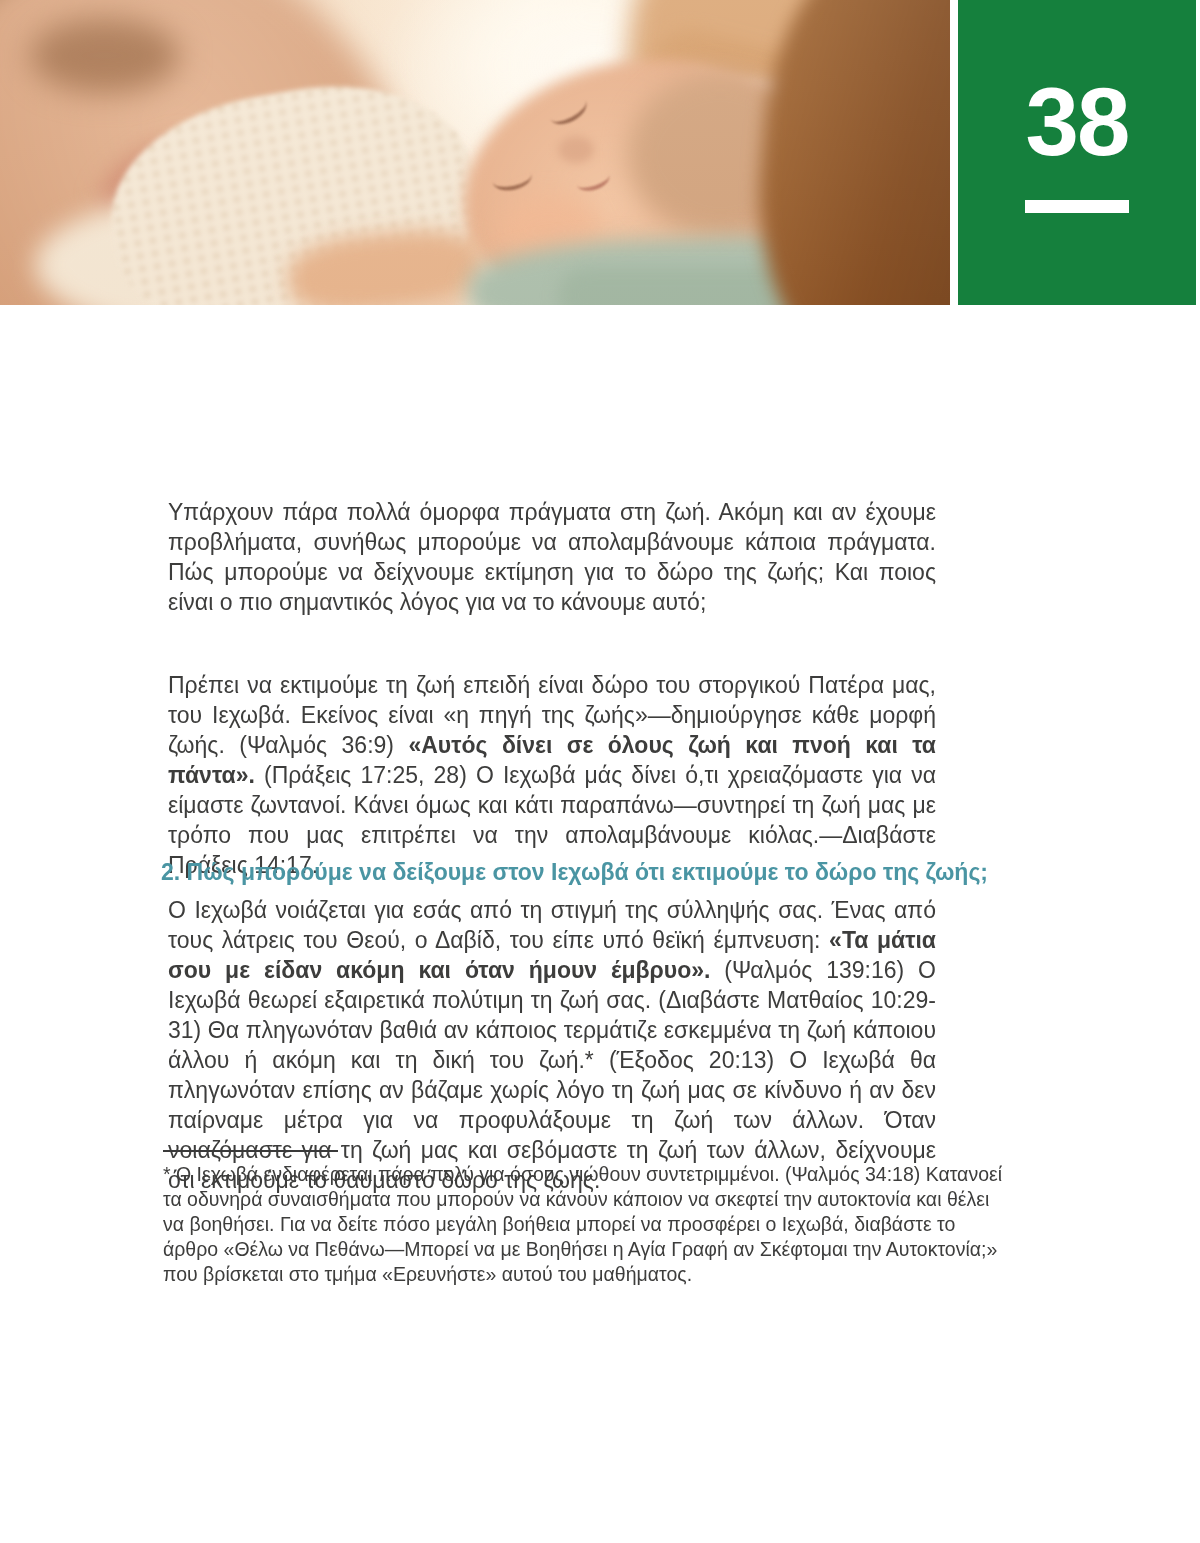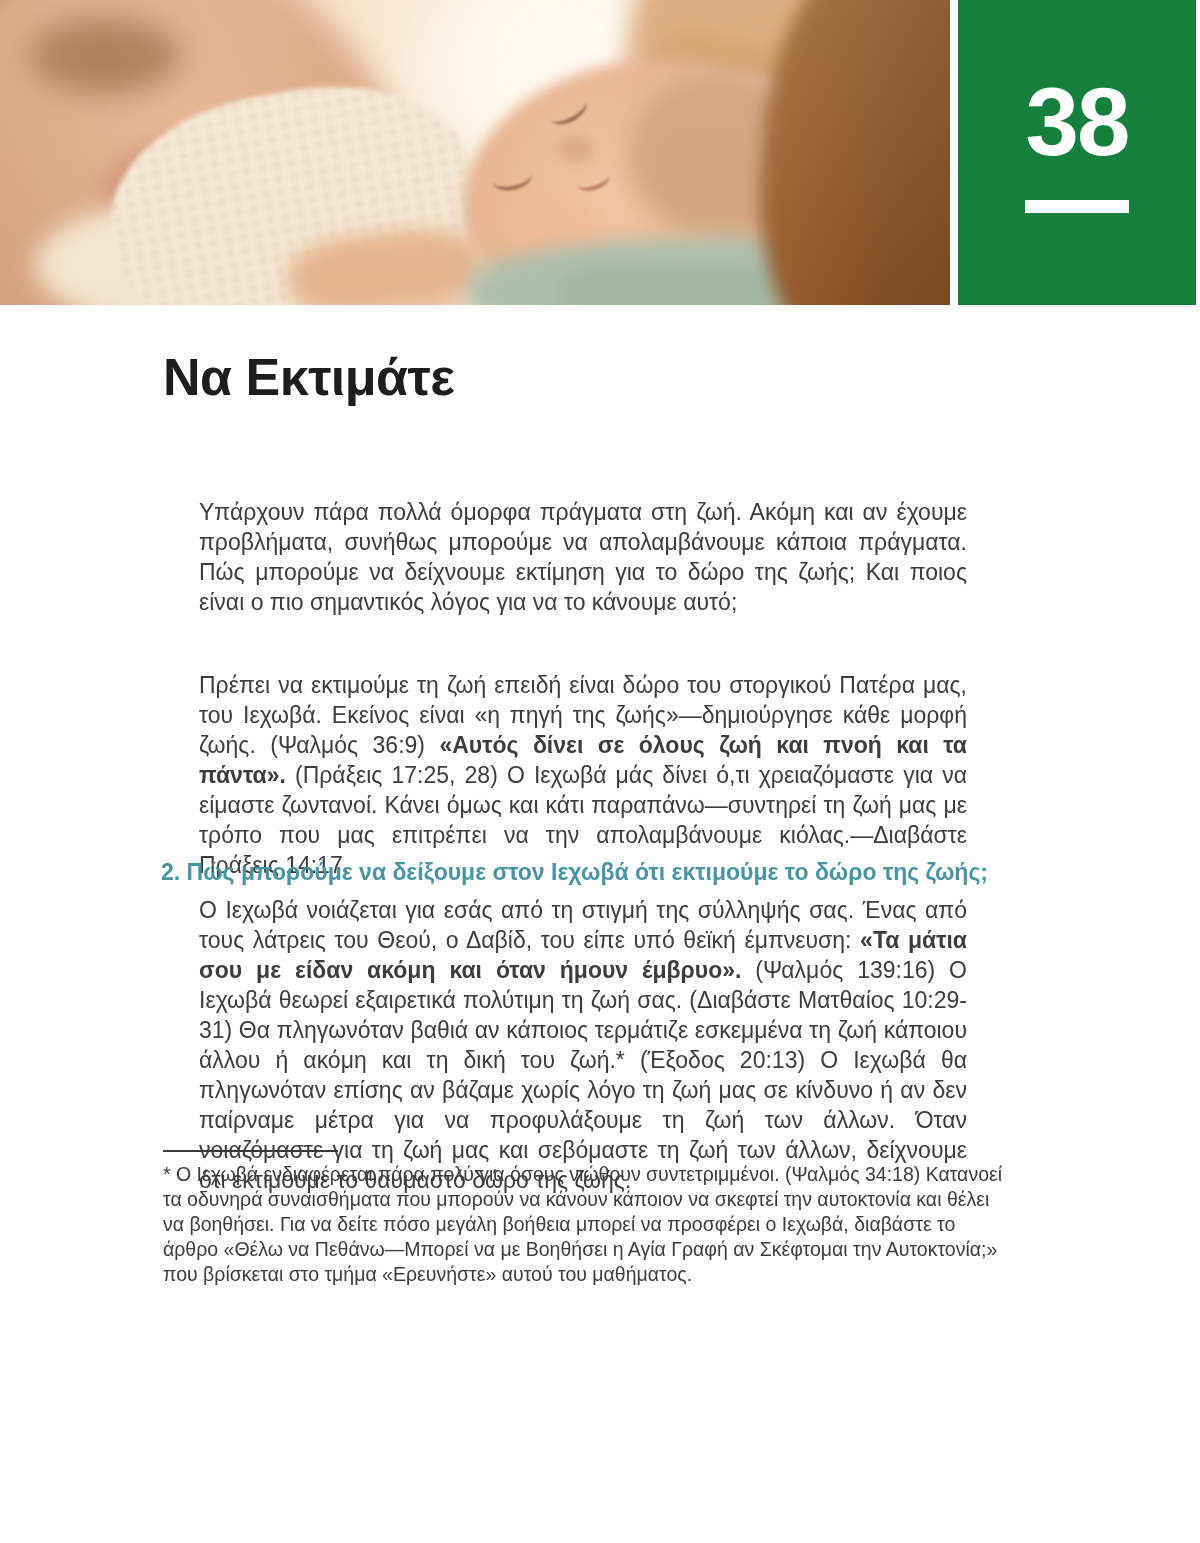--- a/index.html
+++ b/index.html
@@ -52,21 +52,21 @@
 
   
   .badge{position:absolute;left:958px;top:0;width:238px;height:305px;background:#15803d;}
   .badge-number{position:absolute;left:0;top:74px;width:100%;text-align:center;
                 font-size:96px;line-height:96px;font-weight:700;color:#ffffff;letter-spacing:-2px;}
   .badge-bar{position:absolute;left:50%;top:200px;width:104px;height:13px;margin-left:-52px;background:#ffffff;}
 
   
   .title{position:absolute;left:163px;top:348px;width:900px;
          font-size:52px;line-height:58px;font-weight:700;color:#1d1d1b;letter-spacing:-.5px;}
-  .para{position:absolute;left:199px;width:768px;font-size:23px;line-height:30px;color:#3d3d3c;
+  .para{position:absolute;left:168px;width:768px;font-size:23px;line-height:30px;color:#3d3d3c;
         text-align:justify;hyphens:manual;-webkit-hyphens:manual;}
   .intro{top:497px;}
   .p1{top:670px;}
   .p2{top:895px;}
   .question{position:absolute;left:161px;width:920px;font-size:23px;line-height:30px;font-weight:700;color:#4a95a3;}
   .q1{top:632px;}
   .q2{top:857px;}
   .fn-sep{position:absolute;left:163px;top:1150px;width:175px;height:0;border-top:2px solid #3a3a3a;}
   .footnote{position:absolute;left:163px;top:1162px;width:852px;
             font-size:19.5px;line-height:25px;color:#3d3d3c;text-align:left;}
@@ -107,21 +107,20 @@
     <div class="ph-dadhead"></div>
     <div class="ph-warm"></div>
   </div>
 
   <div class="badge">
     <div class="badge-number">38</div>
     <div class="badge-bar"></div>
   </div>
 
   <div class="title">
-    <div>Να Εκτιμάτε</div>
   </div>
 
   <div class="para intro">Υπάρχουν πάρα πολλά όμορφα πράγματα στη ζωή. Ακόμη και αν έχουμε προ­βλήματα, συνήθως μπορούμε να απολαμβάνουμε κάποια πράγματα. Πώς μπο­ρούμε να δείχνουμε εκτίμηση για το δώρο της ζωής; Και ποιος είναι ο πιο σημα­ντικός λόγος για να το κάνουμε αυτό;</div>
 
   <div class="para p1"><span>Πρέπει να εκτιμούμε τη ζωή επειδή είναι δώρο του στοργικού Πατέρα μας, του Ιε­χωβά. Εκείνος είναι «η πηγή της ζωής»—δημιούργησε κάθε μορφή ζωής. (Ψαλ­μός 36:9) </span><b>«Αυτός δίνει σε όλους ζωή και πνοή και τα πάντα».</b><span> (Πράξεις 17:25, 28) Ο Ιεχωβά μάς δίνει ό,τι χρειαζόμαστε για να είμαστε ζωντανοί. Κάνει όμως και κάτι παραπάνω—συντηρεί τη ζωή μας με τρόπο που μας επιτρέπει να την απολαμβάνουμε κιόλας.—Διαβάστε Πράξεις 14:17.</span></div>
 
   <div class="question q2">2. Πώς μπορούμε να δείξουμε στον Ιεχωβά ότι εκτιμούμε το δώρο της ζωής;</div>
   <div class="para p2"><span>Ο Ιεχωβά νοιάζεται για εσάς από τη στιγμή της σύλληψής σας. Ένας από τους λά­τρεις του Θεού, ο Δαβίδ, του είπε υπό θεϊκή έμπνευση: </span><b>«Τα μάτια σου με είδαν ακόμη και όταν ήμουν έμβρυο».</b><span> (Ψαλμός 139:16) Ο Ιεχωβά θεωρεί εξαιρετικά πολύτιμη τη ζωή σας. (Διαβάστε Ματθαίος 10:29-31) Θα πληγωνόταν βαθιά αν κάποιος τερμάτιζε εσκεμμένα τη ζωή κάποιου άλλου ή ακόμη και τη δική του ζωή.* (Έξοδος 20:13) Ο Ιεχωβά θα πληγωνόταν επίσης αν βάζαμε χωρίς λόγο τη ζωή μας σε κίνδυνο ή αν δεν παίρναμε μέτρα για να προφυλάξουμε τη ζωή των άλλων. Όταν νοιαζόμαστε για τη ζωή μας και σεβόμαστε τη ζωή των άλλων, δεί­χνουμε ότι εκτιμούμε το θαυμαστό δώρο της ζωής.</span></div>
 
   <div class="fn-sep"></div>

